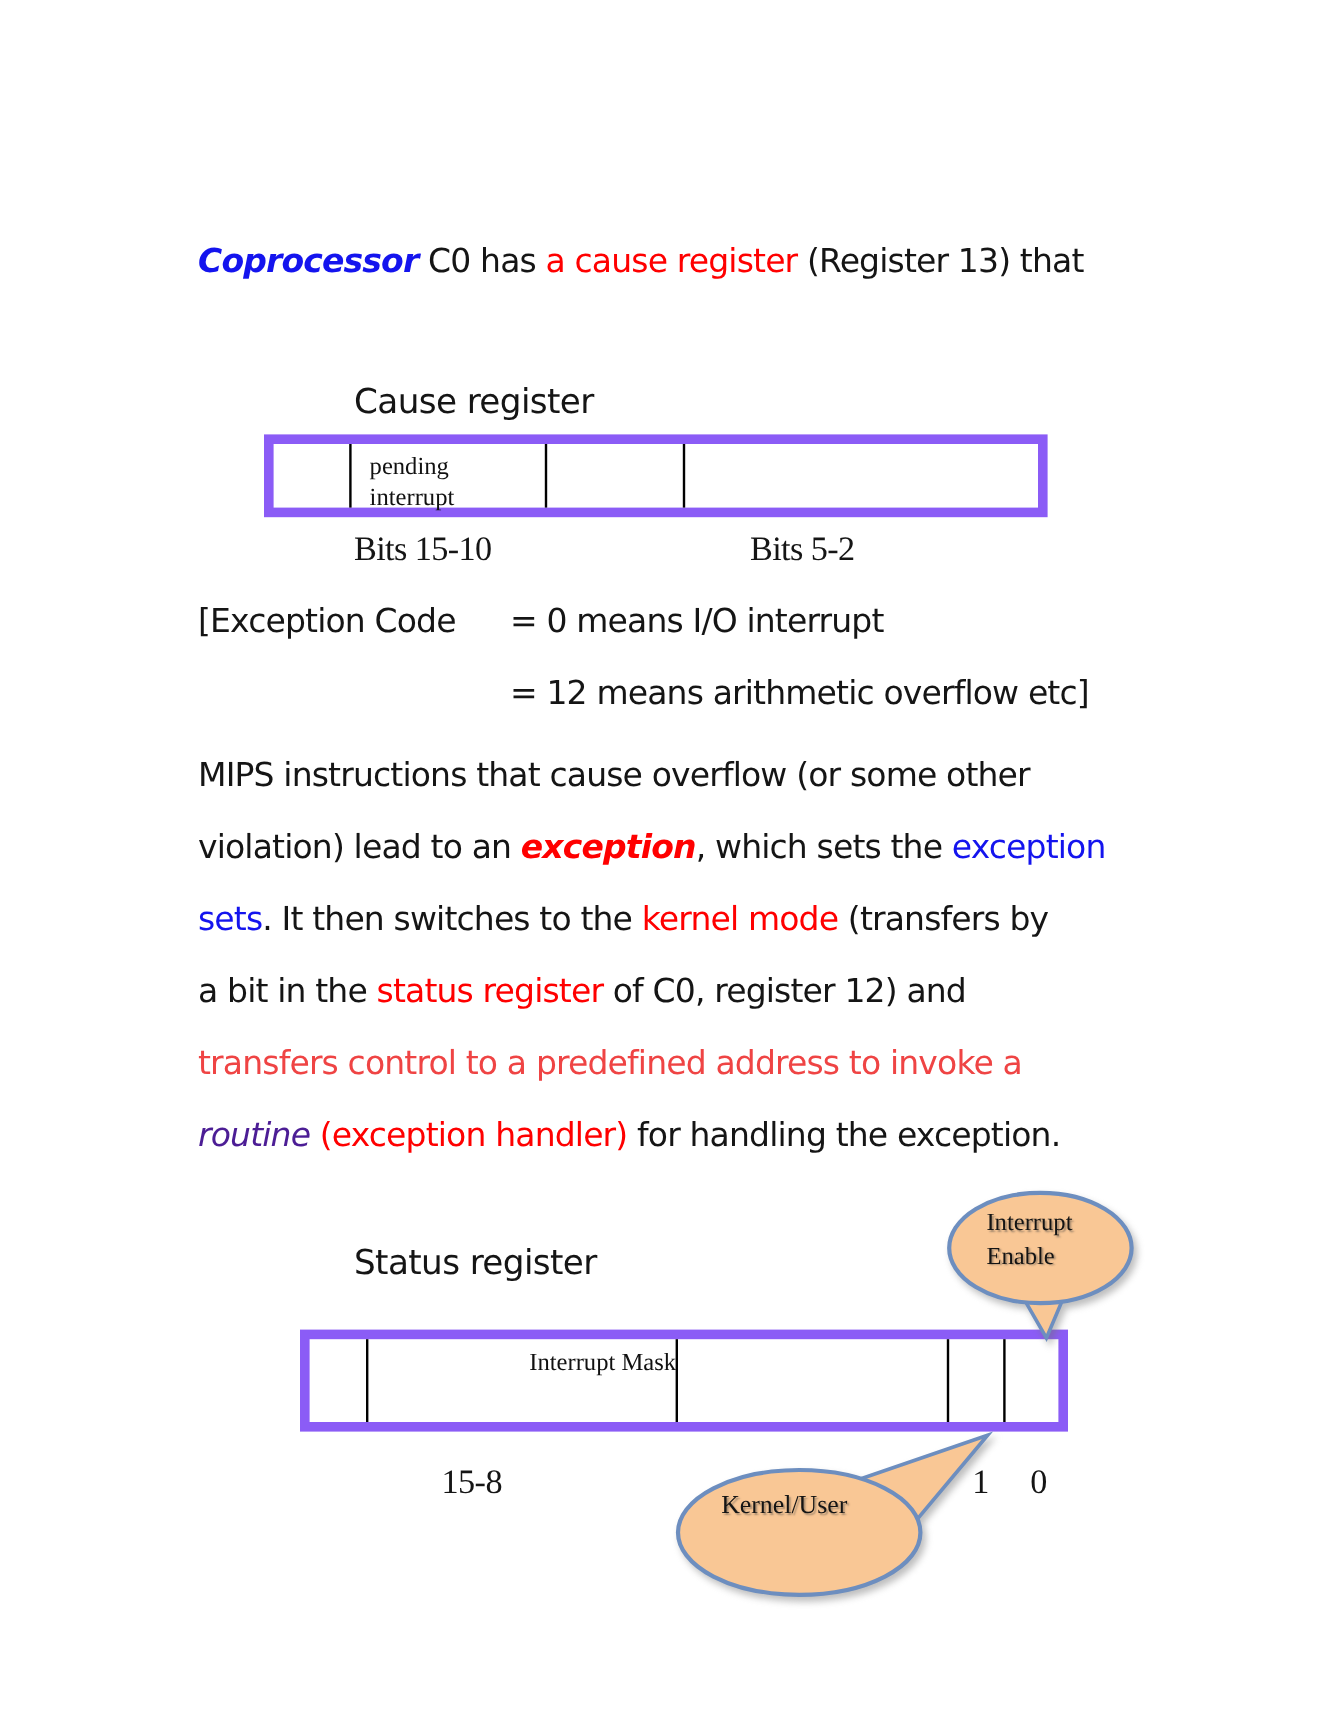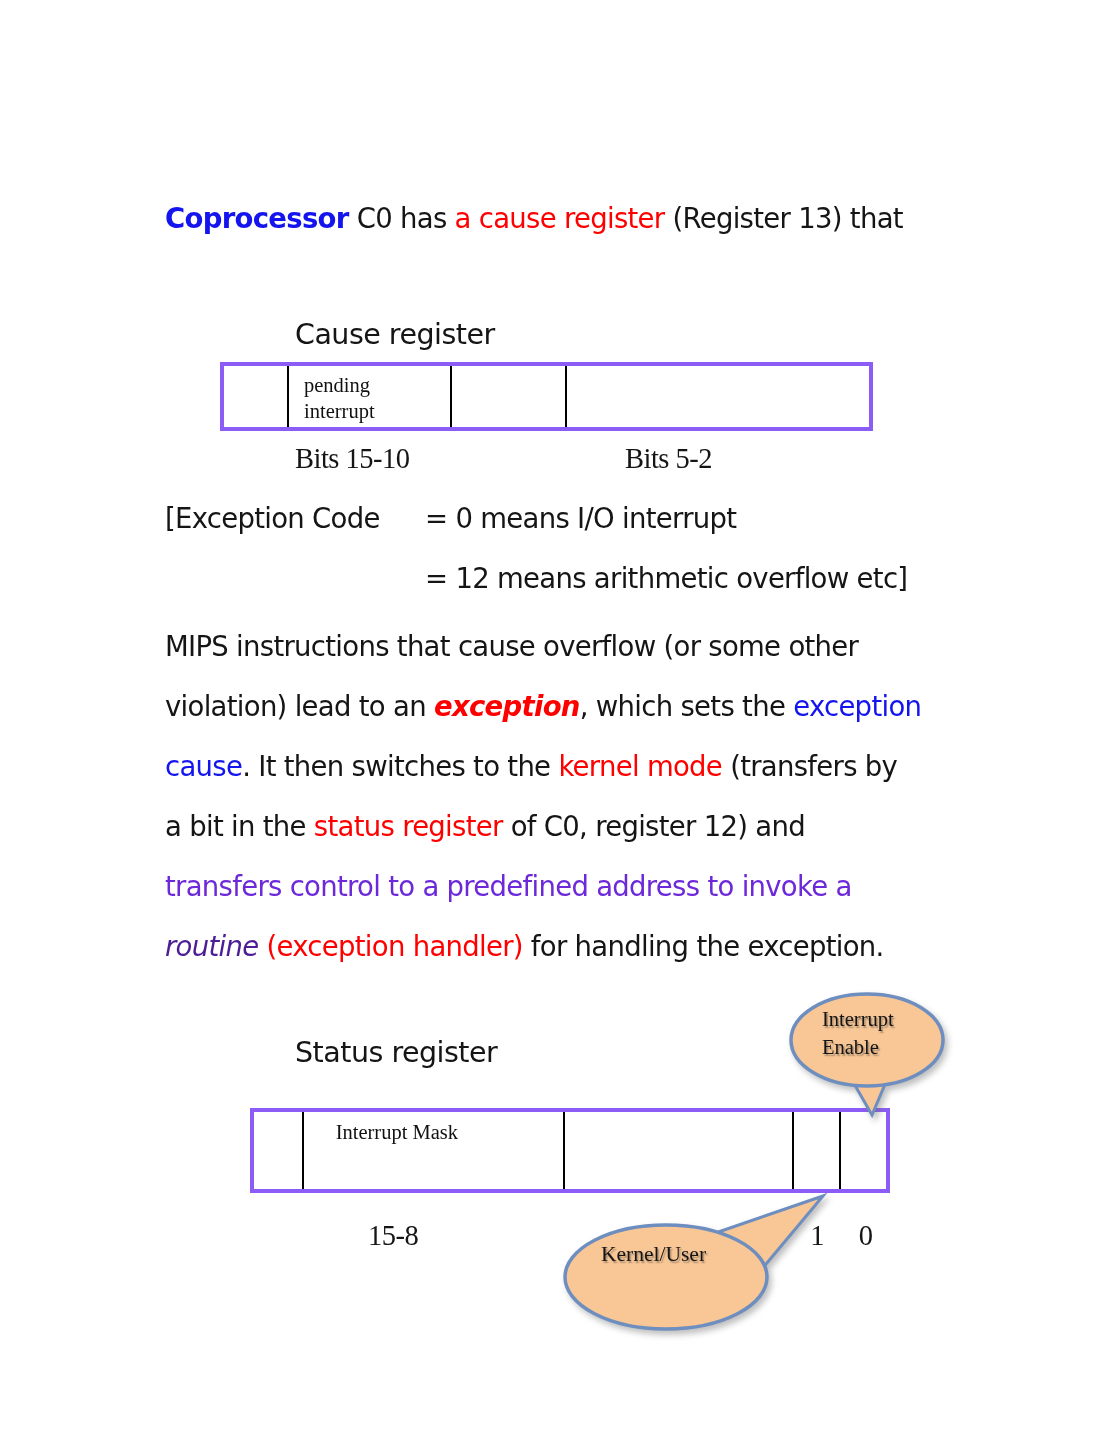--- a/index.html
+++ b/index.html
@@ -7,21 +7,21 @@
     position:relative; width:1113px; height:1440px;
     background:#ffffff; margin:0 auto; overflow:hidden;
     font-family:"DejaVu Sans", sans-serif;
   }
   
   .para { position:absolute; font-size:27.5px; line-height:60px; letter-spacing:-0.7px; color:#151515; white-space:nowrap; }
   .rline { height:60px; }
   
   .reg-title { position:absolute; font-size:28.5px; letter-spacing:-0.5px; color:#151515; white-space:nowrap; }
   
-  .regtable { position:absolute; display:flex; border:4px solid #8b5cf6; box-sizing:border-box; background:#fff; }
+  .regtable { position:absolute; display:flex; border:8px solid #8b5cf6; box-sizing:border-box; background:#fff; }
   .regtable .cell { box-sizing:border-box; border-right:2px solid #000; font-family:"Liberation Serif", serif; font-size:20.5px; line-height:1.25; color:#111; white-space:pre-line; }
   .regtable .cell:last-child { border-right:none; }
   .cause-table { left:220px; top:362px; width:653px; height:69px; }
   .status-table { left:250px; top:1108px; width:640px; height:85px; }
   .cell.pad-pending { padding:7px 0 0 15px; }
   .cell.center-top { padding-top:7px; text-align:center; }
   .cell.pad-mask { padding:8px 0 0 32px; }
   
   .bits-label { position:absolute; font-size:28.5px; letter-spacing:-0.5px; color:#151515; white-space:nowrap;font-family:Liberation Serif, serif; }
   .bits-center { text-align:center; }
@@ -37,21 +37,21 @@
   }
   .lbl-interrupt-enable { left:822px; top:1006px; font-size:20.5px; }
   .lbl-kernel-user { left:601px; top:1240px; font-size:21.5px; }
 </style>
 </head>
 <body>
 
 <div class="page">
 
   <div class="para" style="left:165px; top:188px;">
-      <div class="rline"><span style="color: rgb(20, 20, 238); font-weight: bold;">Coprocessor</span><span style="color: rgb(21, 21, 21);"> C0 has </span><span style="color: rgb(255, 0, 0);">a cause register</span><span style="color: rgb(21, 21, 21);"> (Register 13) that</span></div>
+      <div class="rline"><span style="color: rgb(20, 20, 238); font-weight: bold; font-style: italic;">Coprocessor</span><span style="color: rgb(21, 21, 21);"> C0 has </span><span style="color: rgb(255, 0, 0);">a cause register</span><span style="color: rgb(21, 21, 21);"> (Register 13) that</span></div>
     </div>
 
   <div class="reg-title" style="left:295px; top:318px;">Cause register</div>
 
   <div class="regtable cause-table">
     <div class="cell" style="width:65px;"></div>
     <div class="cell pad-pending" style="width:163px;">pending
 interrupt</div>
     <div class="cell" style="width:115px;"></div>
     <div class="cell" style="width:76px;"></div>
@@ -60,31 +60,31 @@
   <div class="bits-label" style="left:295px; top:443px;">Bits 15-10</div>
   <div class="bits-label" style="left:625px; top:443px;">Bits 5-2</div>
 
   <div class="note" style="left:165px; top:502px;">[Exception Code</div>
   <div class="note" style="left:425px; top:502px;">= 0 means I/O interrupt</div>
   <div class="note" style="left:425px; top:562px;">= 12 means arithmetic overflow etc]</div>
 
   <div class="para" style="left:165px; top:616px;">
       <div class="rline"><span style="color: rgb(21, 21, 21);">MIPS instructions that cause overflow (or some other</span></div>
       <div class="rline"><span style="color: rgb(21, 21, 21);">violation) lead to an </span><span style="color: rgb(255, 0, 0); font-weight: bold; font-style: italic;">exception</span><span style="color: rgb(21, 21, 21);">, which sets the </span><span style="color: rgb(20, 20, 238);">exception</span></div>
-      <div class="rline"><span style="color: rgb(20, 20, 238);">cause</span><span style="color: rgb(21, 21, 21); text-align: center;">. It then switches to the </span><span style="color: rgb(255, 0, 0);">kernel mode</span><span style="color: rgb(21, 21, 21);"> (transfers by</span></div>
+      <div class="rline"><span style="color: rgb(20, 20, 238);">sets</span><span style="color: rgb(21, 21, 21); text-align: center;">. It then switches to the </span><span style="color: rgb(255, 0, 0);">kernel mode</span><span style="color: rgb(21, 21, 21);"> (transfers by</span></div>
       <div class="rline"><span style="color: rgb(21, 21, 21);">a bit in the </span><span style="color: rgb(255, 0, 0);">status register</span><span style="color: rgb(21, 21, 21);"> of C0, register 12) and</span></div>
-      <div class="rline"><span style="color: #6d28d9;">transfers control to a predefined address to invoke a</span></div>
+      <div class="rline"><span style="color: #ef4444;">transfers control to a predefined address to invoke a</span></div>
       <div class="rline"><span style="color: #4c1d95; font-style: italic;">routine </span><span style="color: rgb(255, 0, 0);">(exception handler)</span><span style="color: rgb(21, 21, 21);"> for handling the exception.</span></div>
     </div>
 
   <div class="reg-title" style="left:295px; top:1036px;">Status register</div>
 
   <div class="regtable status-table">
     <div class="cell" style="width:50px;"></div>
-    <div class="cell pad-mask" style="width:263px;">Interrupt Mask</div>
+    <div class="cell pad-mask" style="width:263px;text-align:right;">Interrupt Mask</div>
     <div class="cell" style="width:230px;"></div>
     <div class="cell" style="width:48px;"></div>
     <div class="cell" style="width:45px;"></div>
   </div>
 
   <div class="bits-label" style="left:368px; top:1220px;">15-8</div>
   <div class="bits-label bits-center" style="left:793px; top:1220px; width:48px;">1</div>
   <div class="bits-label bits-center" style="left:841px; top:1220px; width:49px;">0</div>
 
   <svg class="overlay" viewBox="0 0 1113 1440" xmlns="http://www.w3.org/2000/svg">

